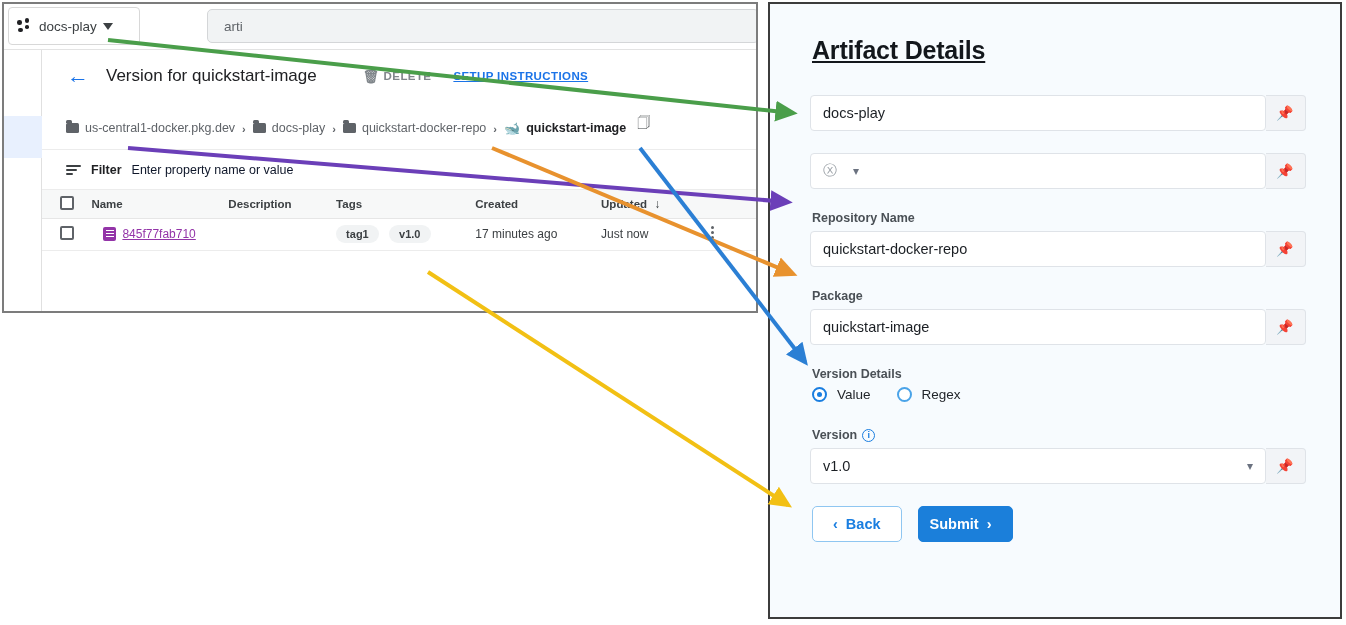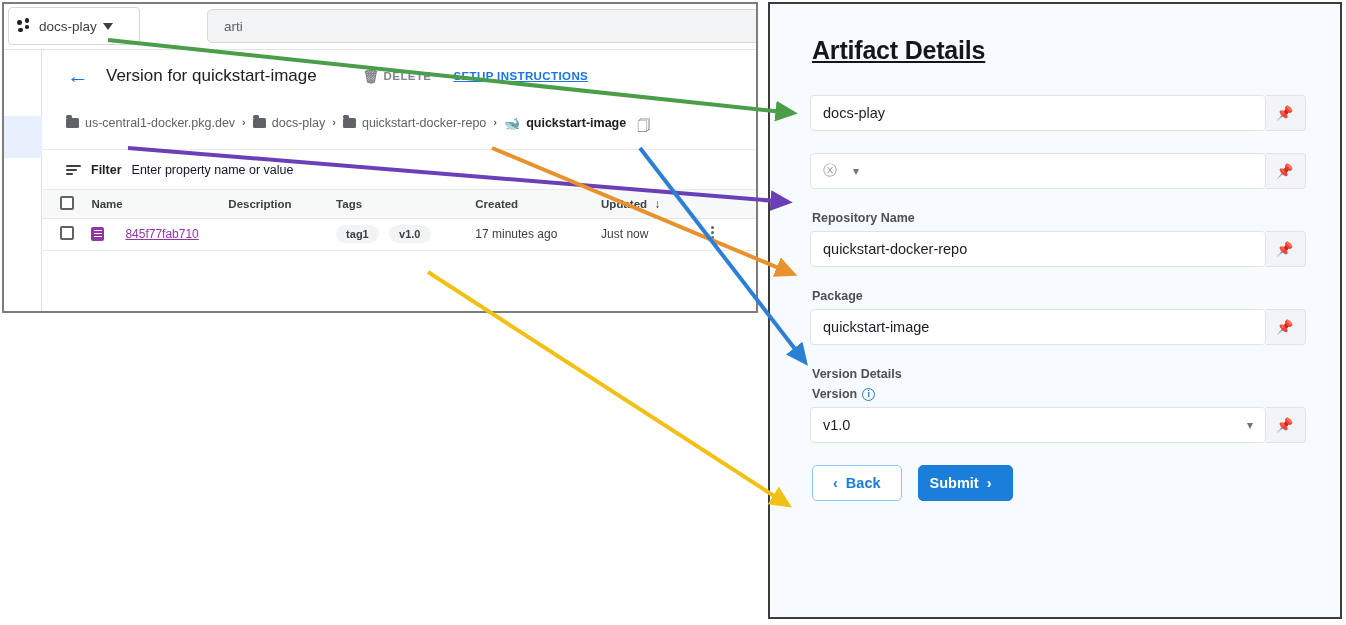--- a/index.html
+++ b/index.html
@@ -86,21 +86,21 @@
     font-size: 11.5px; font-weight: bold; letter-spacing: .4px;
     color: #80868b;
   }
   .trash-glyph { font-size: 13px; color: #80868b; }
   .action-setup {
     font-size: 11.5px; font-weight: bold; letter-spacing: .4px;
     color: #1a73e8; text-decoration: underline;
   }
 
   .breadcrumb {
-    display: flex; align-items: flex-start; gap: 7px;
+    display: flex; align-items: flex-end; gap: 7px;
     padding: 14px 0 14px 24px;
     font-size: 12.5px; color: #5f6368;
     border-bottom: 1px solid #ececec;
     height: 48px;
   }
   .bc-item { display: flex; align-items: center; gap: 6px; white-space: nowrap; }
   .folder-glyph {
     width: 13px; height: 10px; background: #5f6368;
     border-radius: 1.5px; position: relative; flex: none;
   }
@@ -145,21 +145,21 @@
   .col-name  { width: 122px; }
   .col-desc  { width: 96px; }
   .col-tags  { width: 124px; }
   .col-created { width: 112px; }
   .col-updated { width: 98px; }
   .col-menu  { width: 40px; }
   .chk {
     width: 14px; height: 14px; border: 2px solid #5f6368;
     border-radius: 2px; background: #fff; display: inline-block;
   }
-  .name-cell { display: flex; align-items: flex-start; gap: 21px; }
+  .name-cell { display: flex; align-items: flex-start; gap: 6px; margin-left: 12px; }
   .digest-icon {
     width: 13px; height: 14px; background: #9334a8; border-radius: 2px;
     position: relative; flex: none;
   }
   .digest-icon::after {
     content: ""; position: absolute; left: 2.5px; top: 2.5px;
     width: 8px; height: 1.5px; background: #fff;
     box-shadow: 0 3px 0 #fff, 0 6px 0 #fff;
   }
   .digest-link {
@@ -395,20 +395,26 @@
 
     <div class="field-label">Package</div>
     <div class="field-row">
       <div class="field-box">
         <span class="field-value">quickstart-image</span>
       </div>
       <div class="pin-btn">📌</div>
     </div>
 
     <div class="field-label">Version Details</div>
+    <div class="radio-row">
+      <span class="radio on"></span>
+      <span class="radio-label">Value</span>
+      <span class="radio off"></span>
+      <span class="radio-label">Regex</span>
+    </div>
 
     <div class="field-label">
       <span>Version</span>
       <span class="info-glyph">i</span>
     </div>
     <div class="field-row">
       <div class="field-box">
         <span class="field-value">v1.0</span>
         <span class="chev-glyph">▾</span>
       </div>

